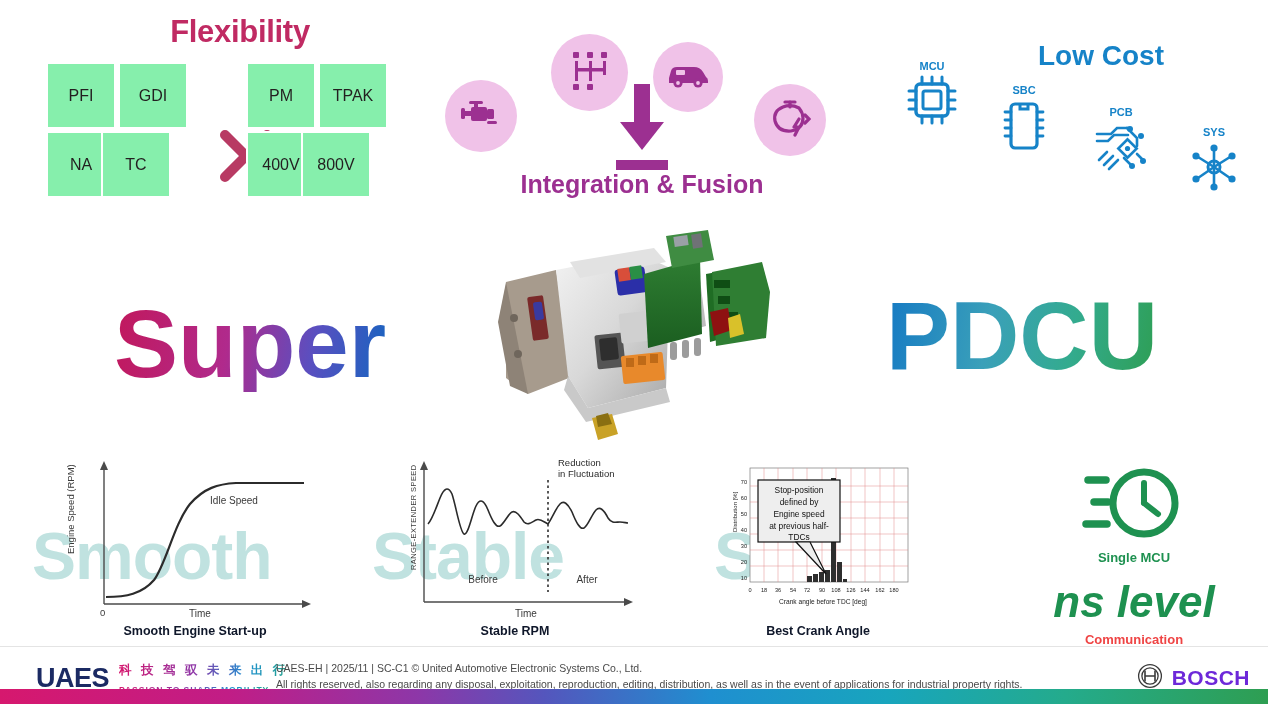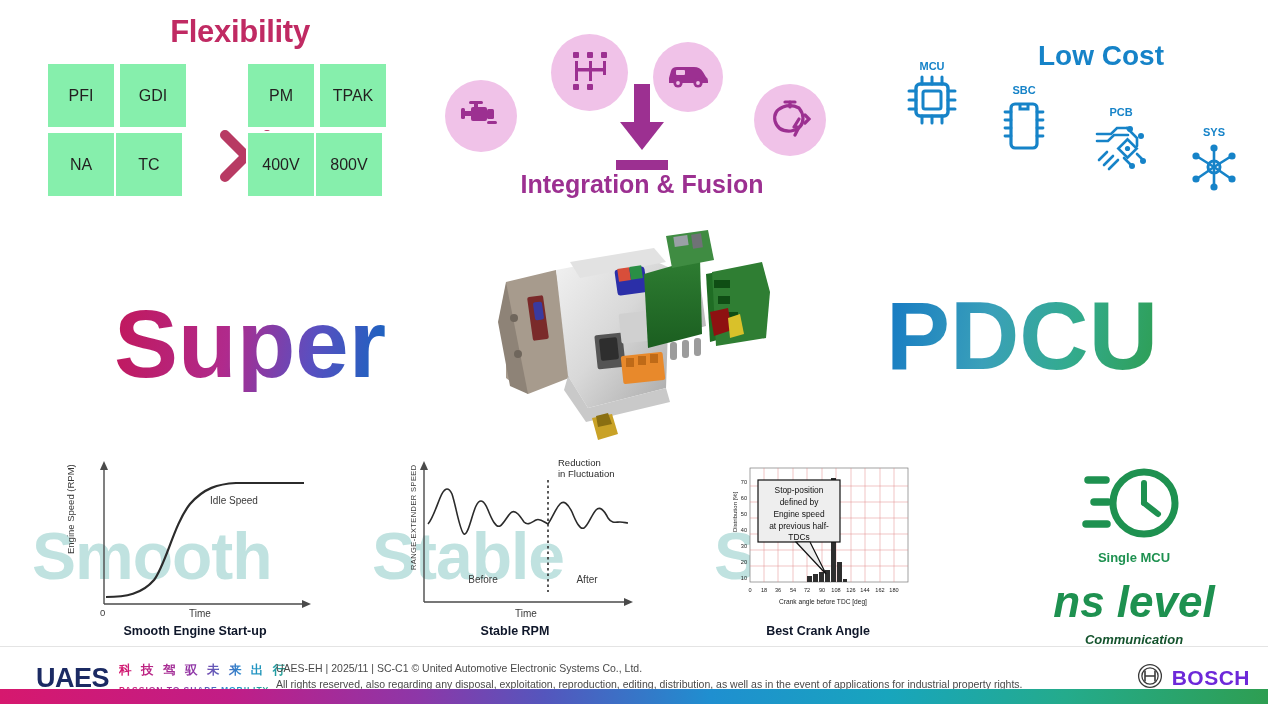--- a/index.html
+++ b/index.html
@@ -22,21 +22,21 @@
   .grid-right { position: absolute; left: 206px; top: 48px; }
   .gcell {
     position: absolute; width: 70px; height: 67px;
     background: #86efac; border: 2px solid #ffffff;
     display: flex; align-items: center; justify-content: center;
     color: #231f20; font-size: 16px;
   }
   .c00 { left: 0;   top: 0;   }
   .c01 { left: 72px;top: 0;   }
   .c10 { left: 0;   top: 69px;}
-  .c11 { left: 68px;top: 69px;}
+  .c11 { left: 55px;top: 69px;}
   .xmark {
     position: absolute; left: 176px; top: 112px; width: 60px; height: 60px;
   }
 
   
   .integ-block { position: absolute; left: 432px; top: 12px; width: 420px; height: 200px; }
   .bubble {
     position: absolute; border-radius: 50%;
     background: #f0c2e8;
     display: flex; align-items: center; justify-content: center;
@@ -103,21 +103,21 @@
   }
   .p1 { left: 60px;  top: 458px; width: 270px; height: 180px; }
   .p2 { left: 380px; top: 452px; width: 270px; height: 186px; }
   .p3 { left: 718px; top: 462px; width: 200px; height: 176px; }
 
   
   .ns-block { position: absolute; left: 1018px; top: 462px; width: 232px; height: 182px; text-align: center; }
   .ns-icon { margin: 0 auto; }
   .ns-sub1 { font-size: 13px; font-weight: bold; color: #1e9150; margin-top: 2px; }
   .ns-main { font-size: 44px; font-weight: bold; color: #1e9150; line-height: 1.05; margin-top: 14px; font-style: italic; }
-  .ns-sub2 { font-size: 13px; font-weight: bold; color: #14532d; margin-top: 7px; font-style: italic; }
+  .ns-sub2 { font-size: 13px; font-weight: bold; color: #ef4444; margin-top: 7px; }
 
   
   .footer { position: absolute; left: 0; bottom: 12px; width: 1268px; height: 58px; background: #fff; }
   .footer-rule { position: absolute; left: 0; top: 0; width: 1268px; height: 1px; background: #e4e4e4; }
   .uaes { position: absolute; left: 36px; top: 14px; display: flex; align-items: center; gap: 10px; }
   .uaes-word { font-size: 27px; font-weight: bold; color: #1b2a63; letter-spacing: -0.5px; }
   .uaes-cn {
     font-size: 12.5px; font-weight: bold; letter-spacing: 3px;
     background-image: linear-gradient(90deg,#d6186e 0%,#8d37a8 45%,#1f8fd0 75%,#23a38e 100%);
     -webkit-background-clip: text; background-clip: text; color: transparent;

